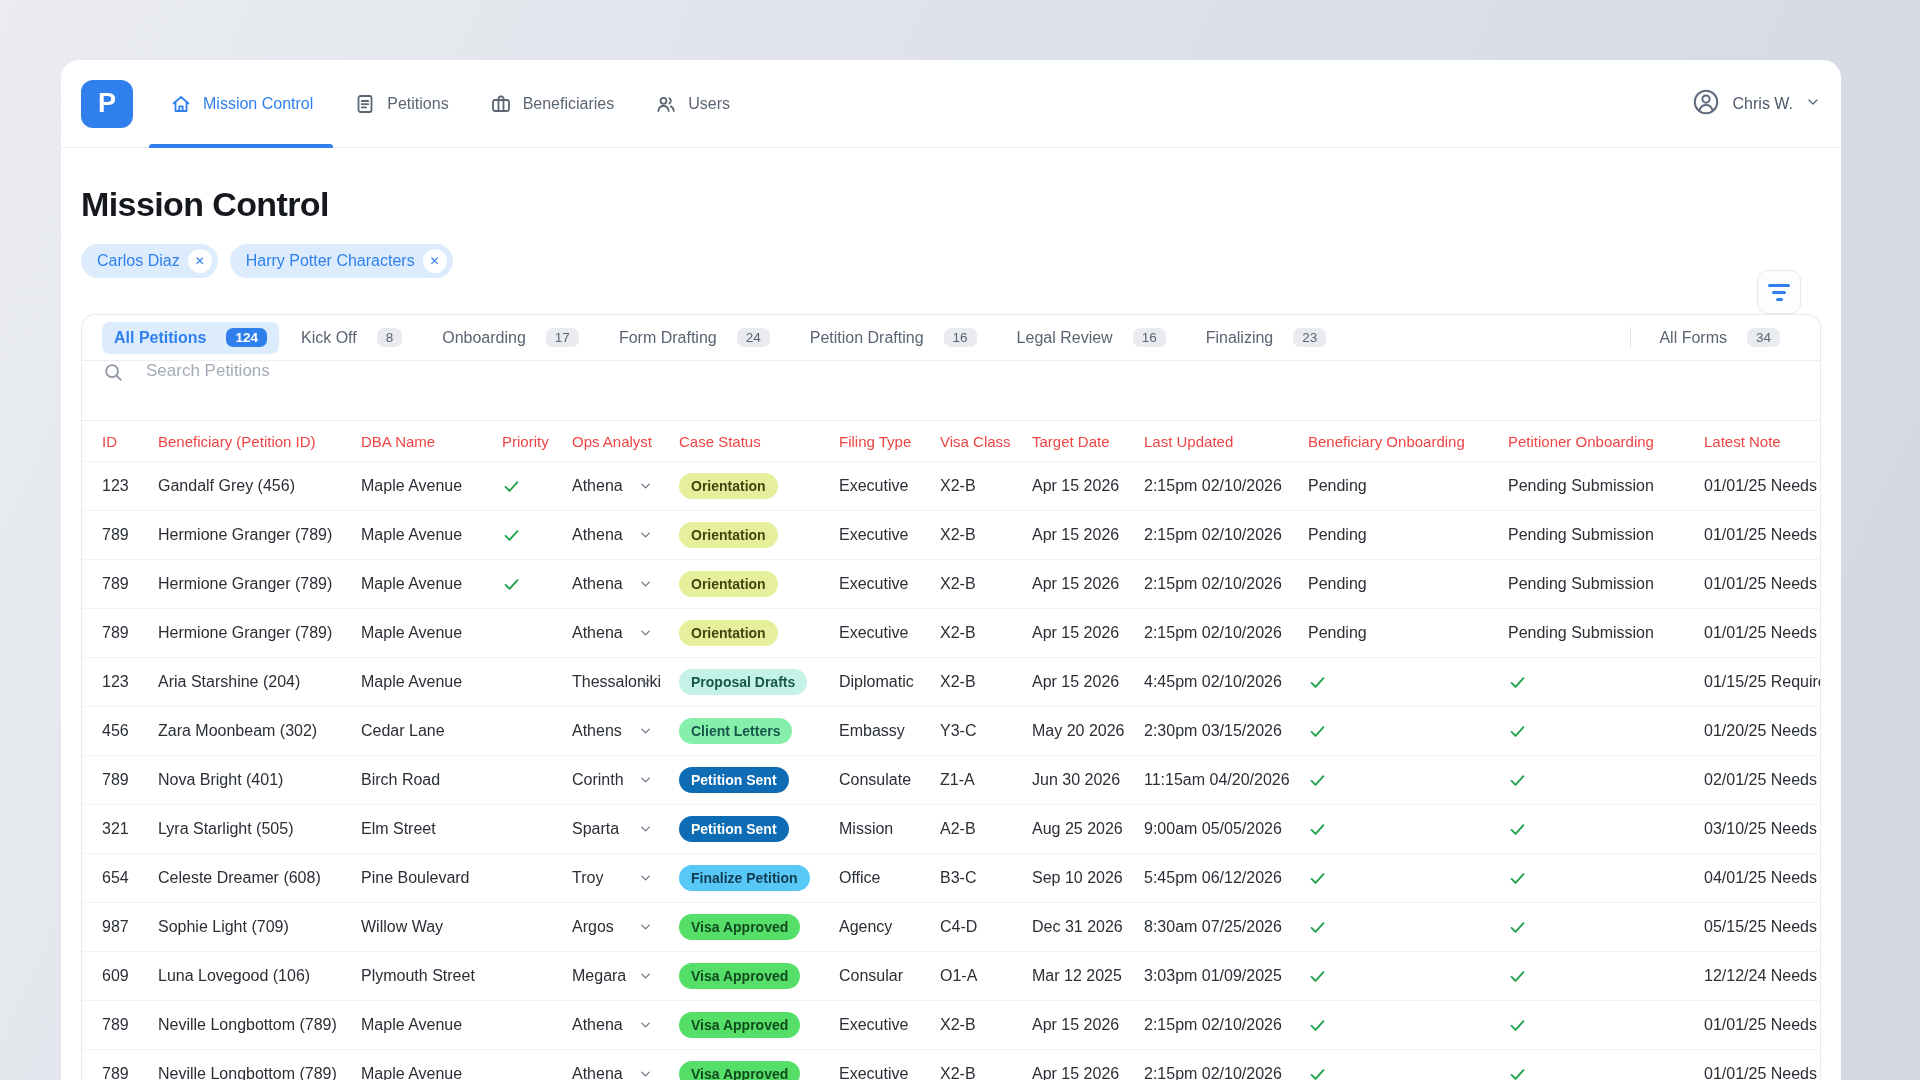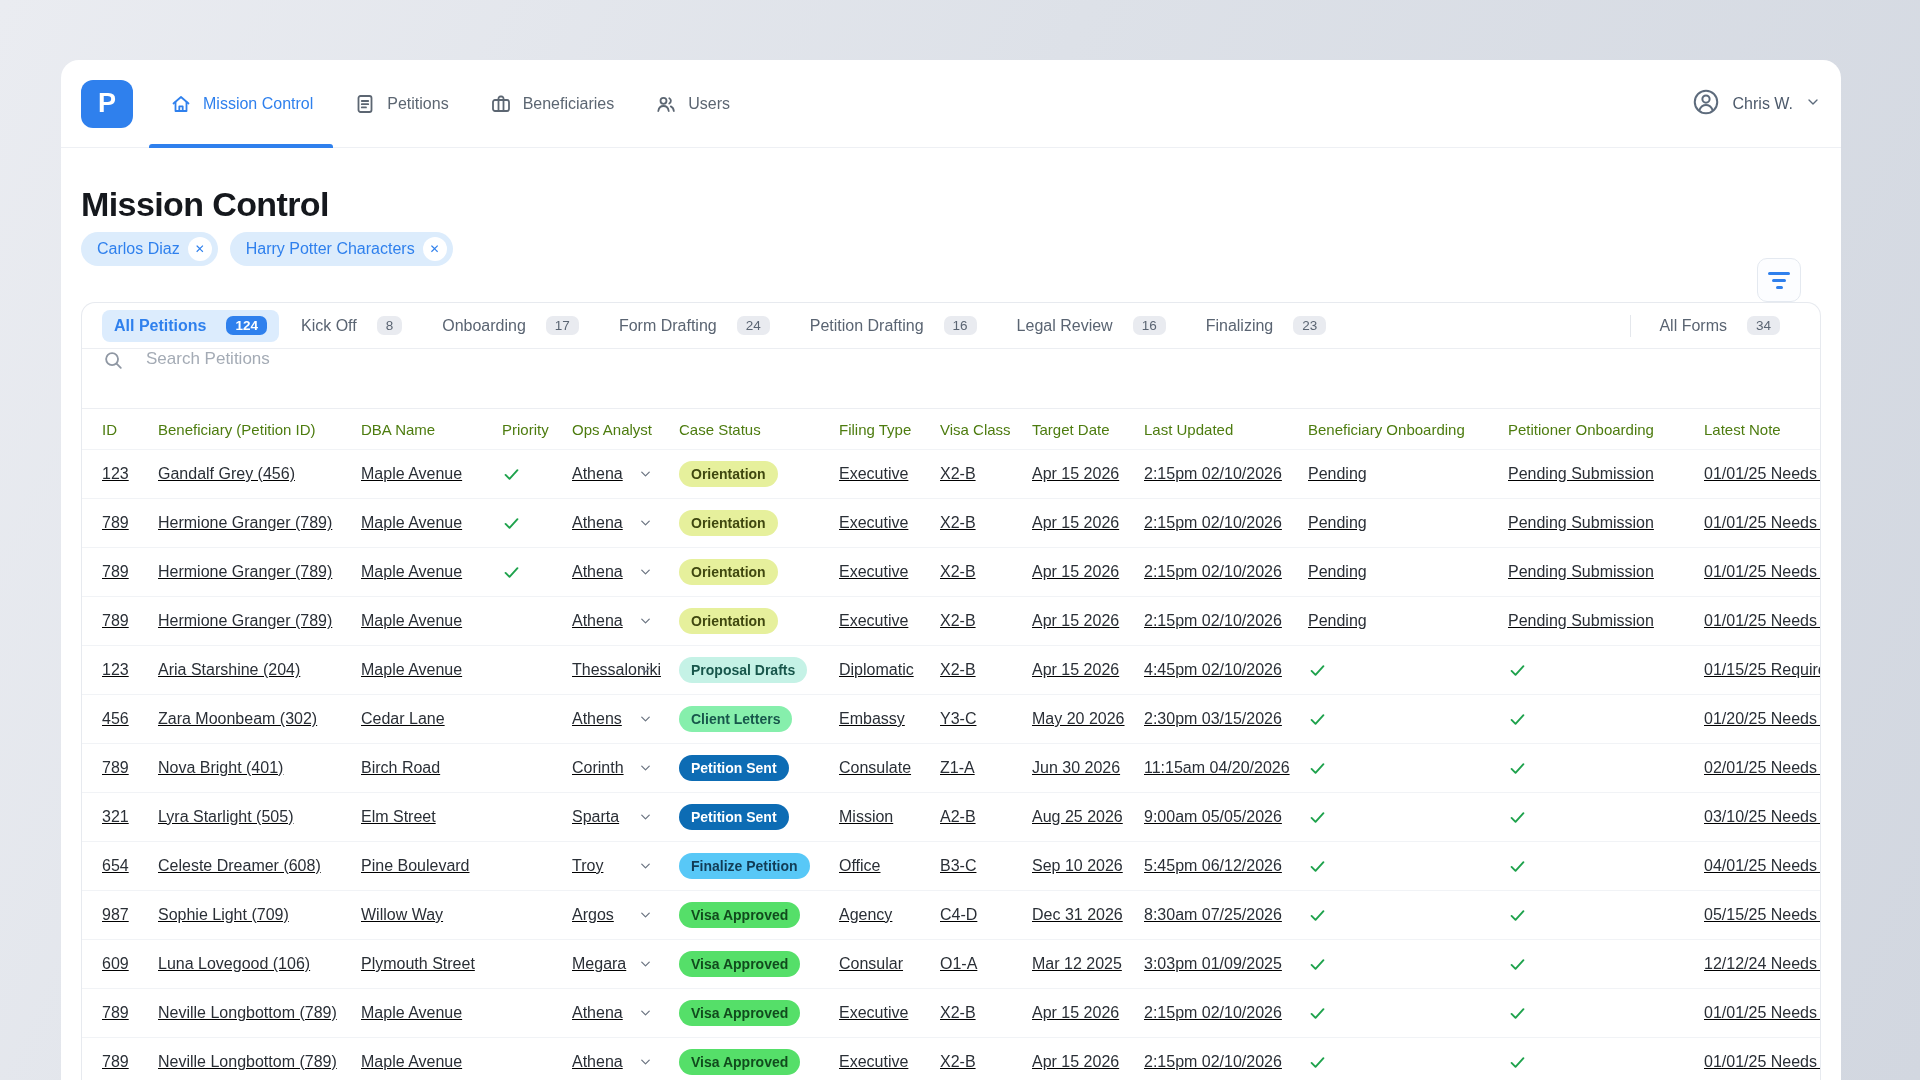--- a/index.html
+++ b/index.html
@@ -25,21 +25,21 @@
   .nav-item.active::after { content:""; position:absolute; left:0; right:0; bottom:0;
     height:4px; background:#2f80ed; border-radius:3px 3px 0 0; }
   .nav-spacer { flex:1; }
   .user-menu { display:flex; align-items:center; gap:12px; color:#4d5a6b; font-size:16px; cursor:pointer; }
   .user-menu svg { stroke:#5d6b7c; }
 
   
   .page-head { padding:0 20px; flex:0 0 auto; position:relative; }
   .page-title { margin-top:36px; font-size:34px; line-height:40px; font-weight:bold;
     color:#15181d; letter-spacing:-0.6px; }
-  .chips { margin-top:8px; display:flex; gap:12px; }
+  .chips { margin-top:20px; display:flex; gap:12px; }
   .chip { height:34px; background:#dcecfc; border-radius:17px; display:flex; align-items:center;
     gap:8px; padding:0 6px 0 16px; color:#2f80ed; font-size:16px; cursor:pointer; }
   .chip-x { width:24px; height:24px; border-radius:50%; background:#fff; color:#2f80ed;
     font-size:12px; display:flex; align-items:center; justify-content:center; cursor:pointer; }
   .filter-btn { position:absolute; top:-8px; right:20px; width:44px; height:44px;
     border:1px solid #e4e9f0; border-radius:10px; background:#fcfdff; display:flex;
     flex-direction:column; align-items:center; justify-content:center; gap:4px; cursor:pointer; }
   .fbar { height:3px; border-radius:2px; background:#2f80ed; }
   .fbar:nth-child(1){width:22px}.fbar:nth-child(2){width:14px}.fbar:nth-child(3){width:7px}
 
@@ -59,22 +59,22 @@
   .vdiv { width:1px; height:22px; background:#e4e7ec; margin-right:16px; }
 
   .search-row { height:60px; flex:0 0 auto; display:flex; align-items:flex-start; gap:22px;
     padding:0 20px; border-bottom:1px solid #eceef2; }
   .search-row svg { stroke:#8f97a3; flex:0 0 auto; }
   .search-input { border:none; outline:none; font-size:17px; color:#2a2f36; flex:1;
     font-family:"Liberation Sans", sans-serif; }
   .search-input::placeholder { color:#a4abb5; }
 
   .thead { height:40px; flex:0 0 auto; display:flex; align-items:center; padding:0 20px;
-    color:#4d7c0f; font-size:15px; white-space:nowrap; }
-  .tbody { flex:1 1 auto; overflow:hidden;text-decoration:underline; }
+    color:#ef4444; font-size:15px; white-space:nowrap; }
+  .tbody { flex:1 1 auto; overflow:hidden; }
   .trow { height:49px; display:flex; align-items:center; padding:0 20px;
     border-top:1px solid #f1f3f6; color:#2a2f36; font-size:16px; cursor:pointer; }
 
   .c { flex:0 0 auto; overflow:hidden; white-space:nowrap; }
   .c-id{width:56px}.c-ben{width:203px}.c-dba{width:141px}.c-pri{width:70px}
   .c-ana{width:107px; position:relative; overflow:visible;}
   .c-sta{width:160px}.c-fil{width:101px}.c-vis{width:92px}.c-tar{width:112px}
   .c-upd{width:164px}.c-bon{width:200px}.c-pon{width:196px}.c-note{width:170px}
   .ana-ch { position:absolute; left:66px; top:50%; transform:translateY(-50%); display:flex; }
   .badge { display:inline-block; padding:5px 12px; border-radius:999px; font-size:14px;

